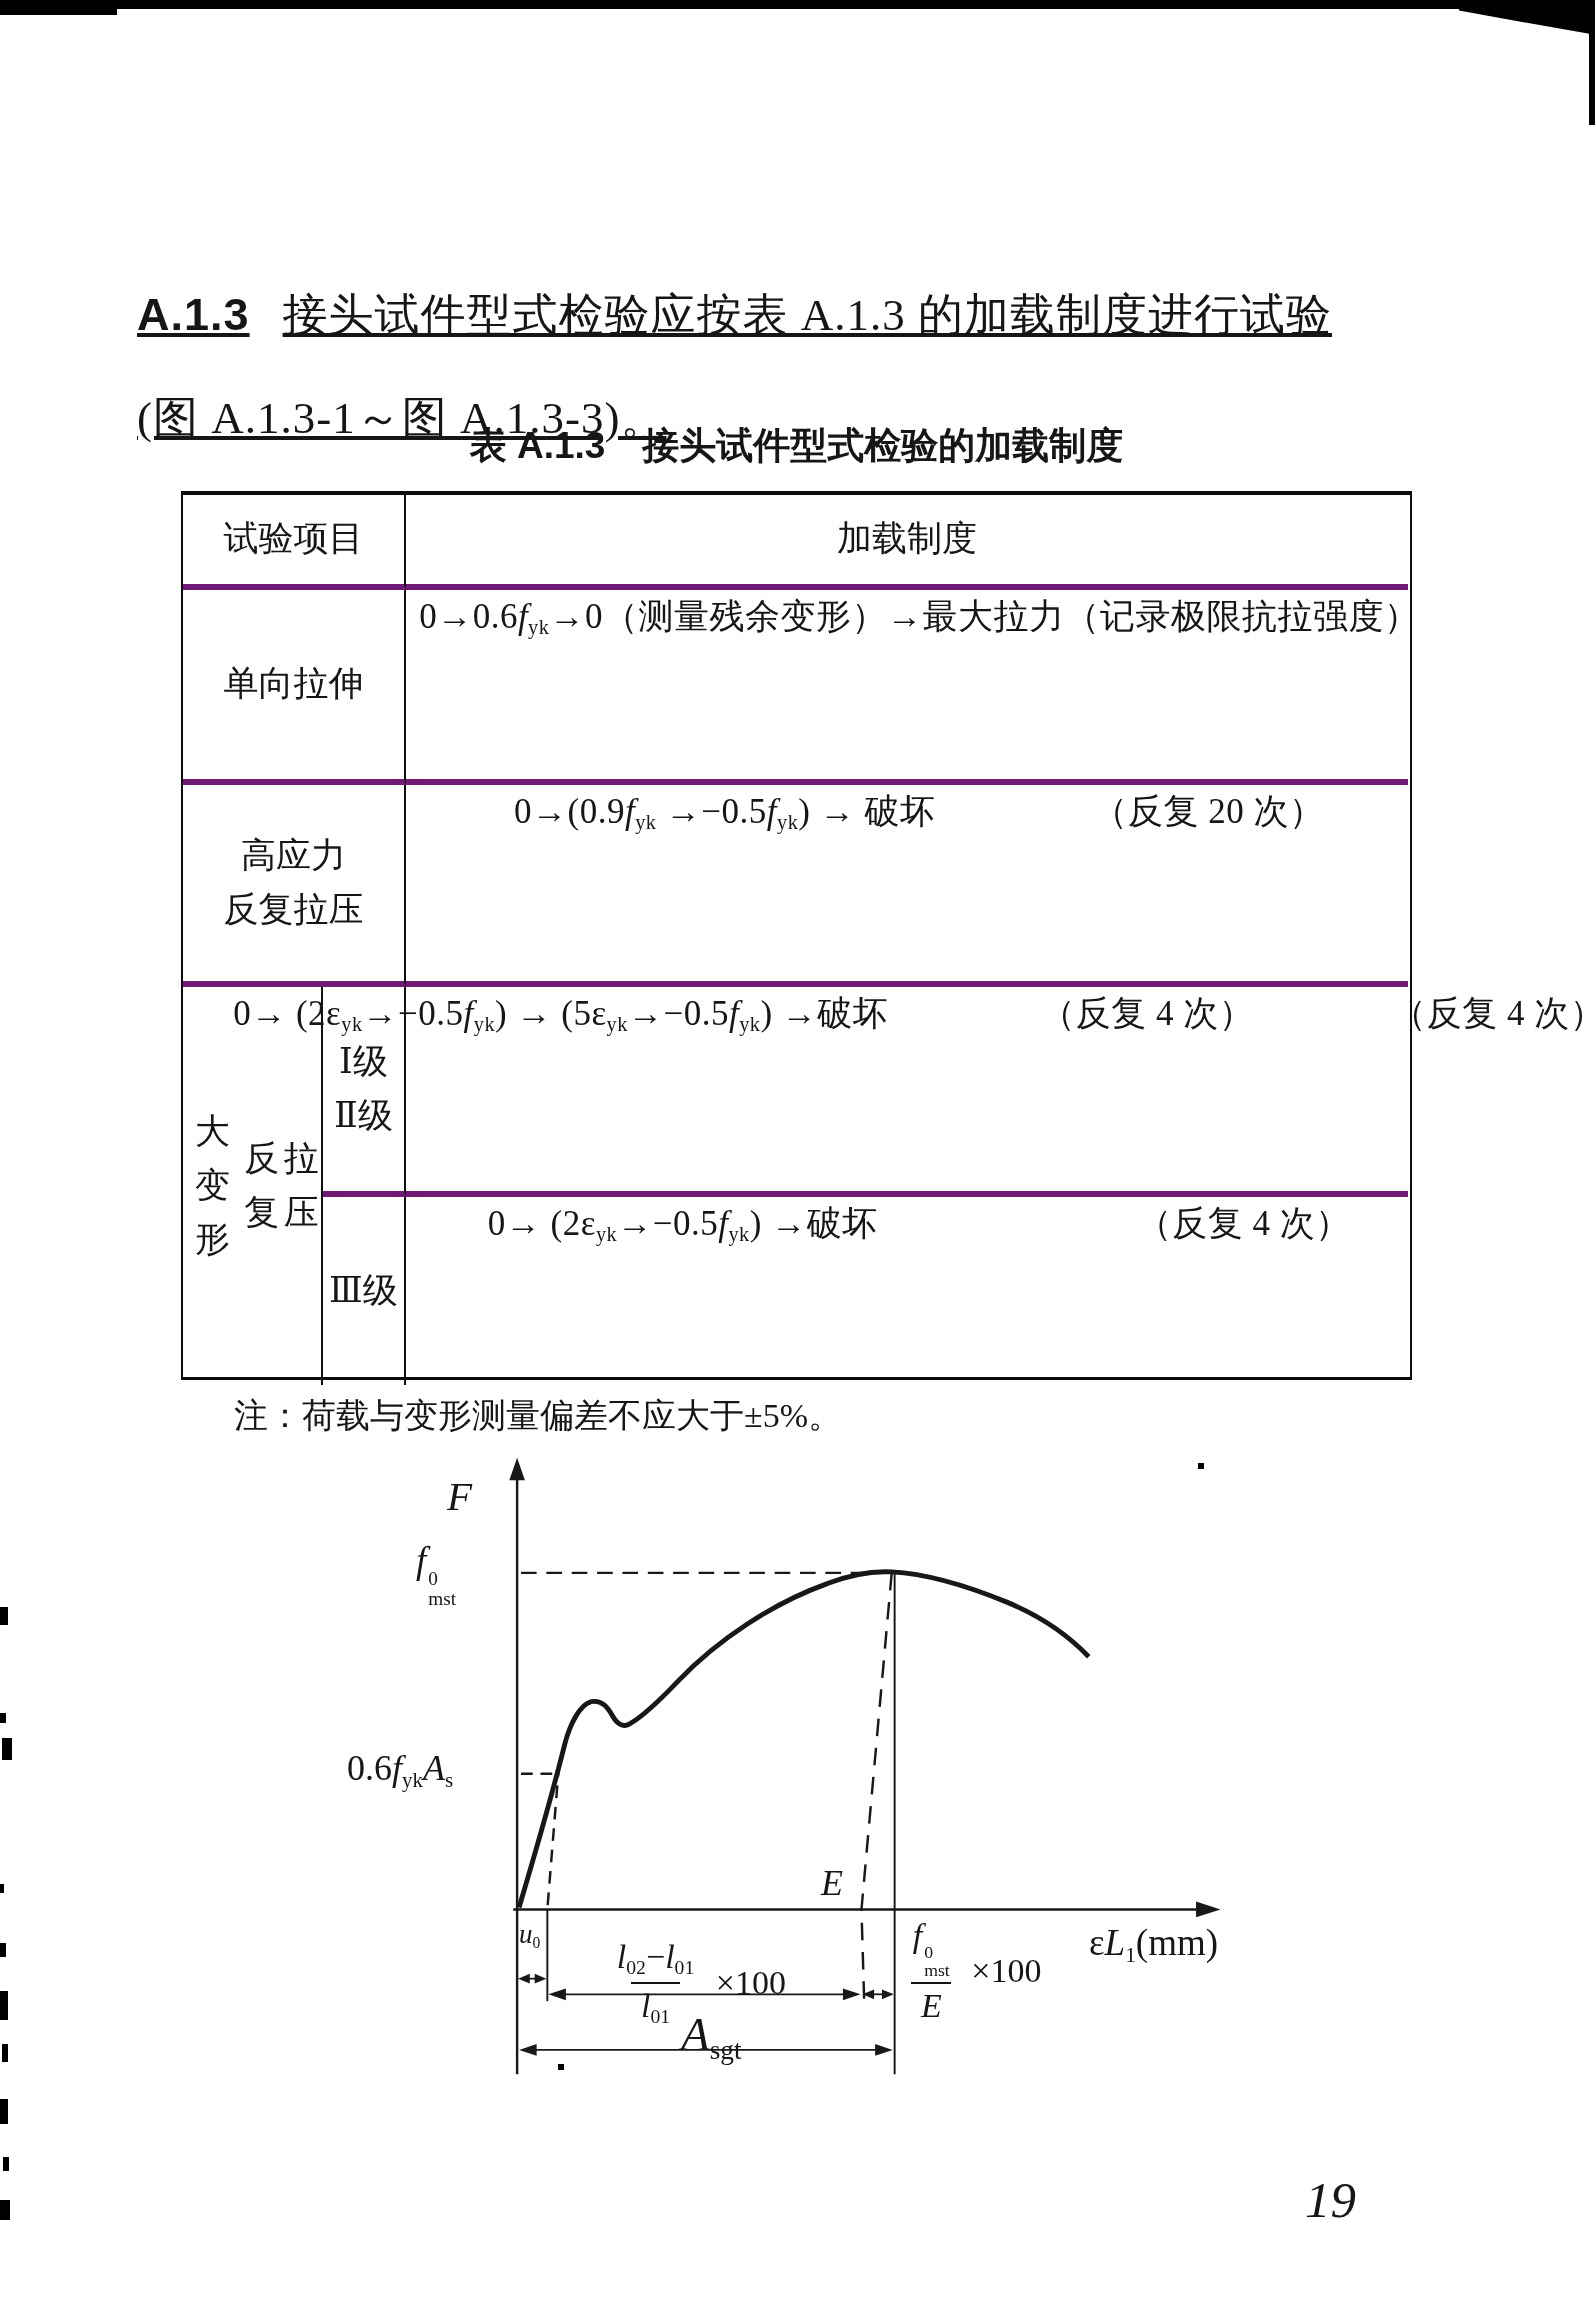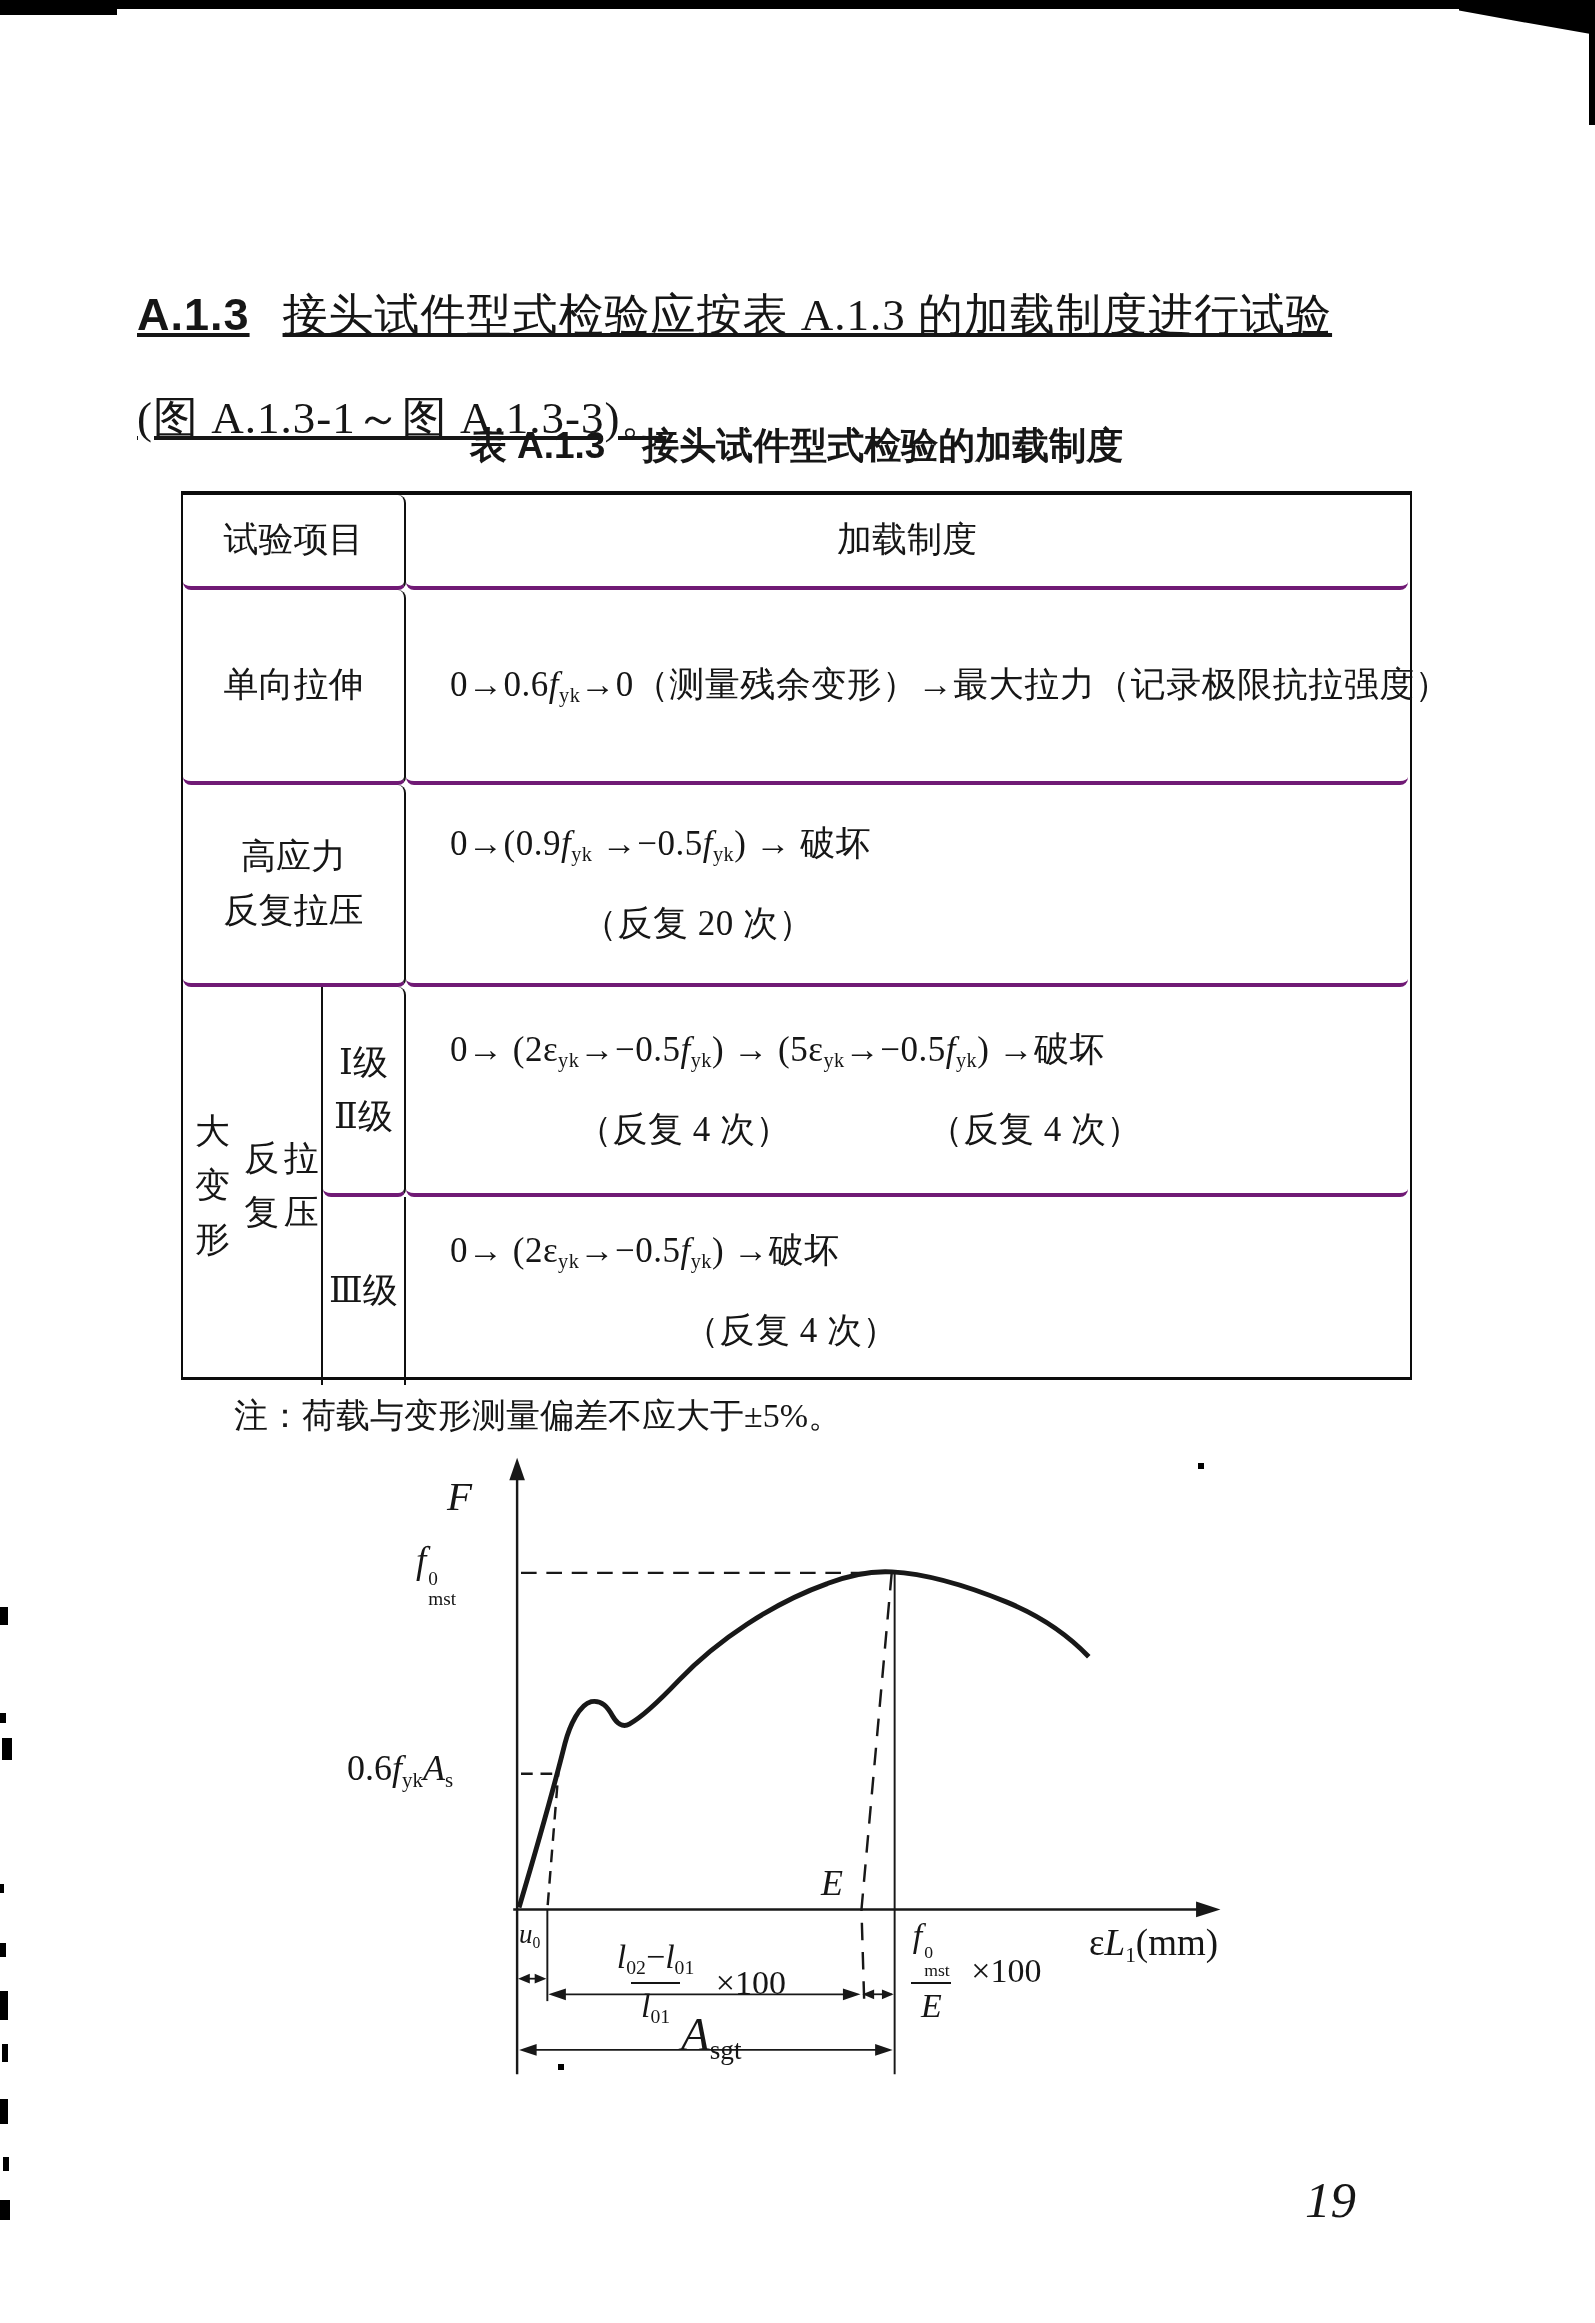--- a/index.html
+++ b/index.html
@@ -24,22 +24,22 @@
                font-size:37px; font-weight:bold; font-family:"Liberation Sans","DejaVu Sans",sans-serif; }
   .tbl {
     position:absolute; left:181px; top:491px; width:1231px; height:889px;
     display:grid; grid-template-columns:140px 83px 1002px;
     grid-template-rows:95px 195px 202px 210px 188px;
     border:2.9px solid #0c0c0c; border-top-width:4.9px; border-bottom-width:3.9px;
     font-size:35px;
   }
   .cell { display:flex; align-items:center; justify-content:center; text-align:center; line-height:1.55; }
   .br { border-right:2px solid #101010; }
-  .bb { border-bottom:4px solid #701a75;border-radius:8px; }
-  .content { justify-content:flex-start; align-items:flex-start; flex-direction:column;
+  .bb { border-bottom:6px solid #701a75; }
+  .content { justify-content:flex-start; align-items:flex-start; flex-direction:row;
              padding:33px 19.5px 0 44px; text-align:left; gap:25px; font-size:35px; }
   .content.vcenter { justify-content:center; padding-top:0; }
   .fline { white-space:nowrap; letter-spacing:0.5px; }
   .indent1 { padding-left:132px; }
   .indent2 { padding-left:234px; }
   .rep-pair { display:flex; }
   .rep-pair span:nth-child(1){ margin-left:127px; }
   .rep-pair span:nth-child(2){ margin-left:137px; }
   .note { position:absolute; left:210px; top:1393px; font-size:34px;margin-left:24px; }
   

